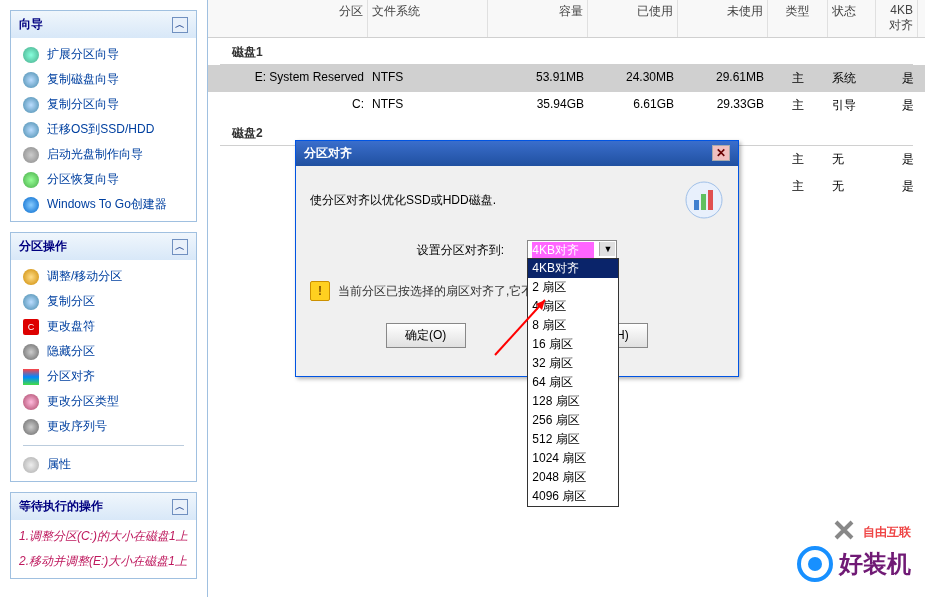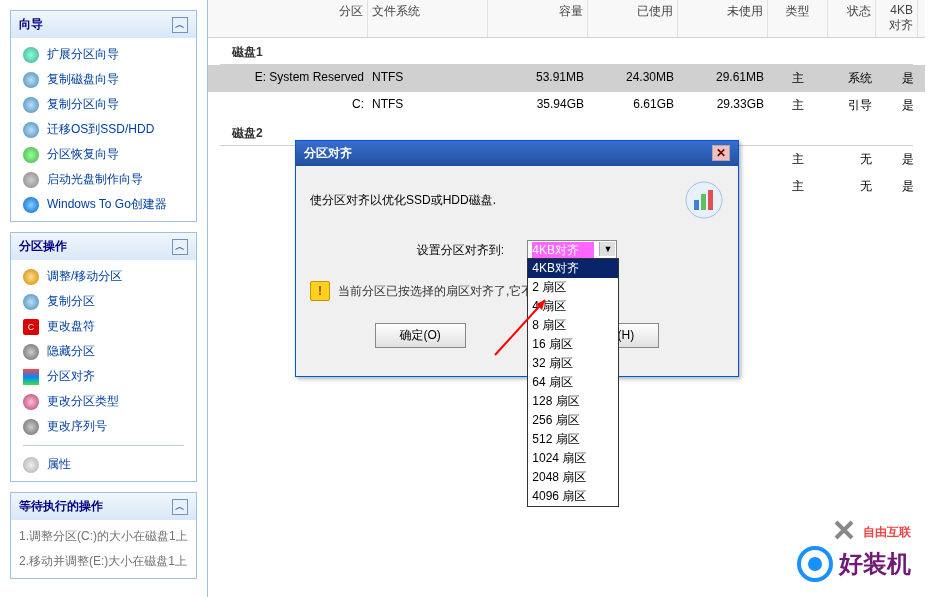--- a/index.html
+++ b/index.html
@@ -7,58 +7,58 @@
     
     .sidebar { float: left; width: 208px; background: #fff; border-right: 1px solid #a0c0e0; height: 597px; }
     .main { margin-left: 208px; padding: 0; }
     
     .panel { margin: 10px; border: 1px solid #a0c0e0; background: #fff; }
     .panel-header { background: linear-gradient(#f0f6fc, #d8e8f8); padding: 5px 8px; font-weight: bold; color: #000080; display: flex; justify-content: space-between; align-items: center; cursor: pointer; }
     .panel-header .collapse-icon { width: 16px; height: 16px; border: 1px solid #7090c0; background: #e8f0fa; color: #4060a0; text-align: center; line-height: 14px; font-size: 10px; }
     .panel-body { padding: 4px 0; }
     .panel-item { display: flex; align-items: center; padding: 4px 12px; cursor: pointer; color: #0040a0; }
     .panel-item .icon { width: 16px; height: 16px; margin-right: 8px; display: inline-block; }
-    .pending-item { padding: 4px 8px; color: #737373; }
+    .pending-item { padding: 4px 8px; color: #be185d; font-style: italic; }
     .col-headers { display: flex; border-bottom: 1px solid #d0d0d0; font-weight: normal; color: #444; background: #f8f8f8; }
     .col-headers > div { padding: 3px 4px; border-right: 1px solid #e0e0e0; }
     
     .disk-group-label { padding: 6px 8px 3px 24px; font-weight: bold; color: #333; }
     
     .disk-row { display: flex; padding: 3px 0; }
     .disk-row.selected { background: #d0d0d0; }
     .disk-row > div { padding: 2px 4px; }
     
     .c-partition { width: 160px; text-align: right; padding-left: 24px !important; }
     .c-fs { width: 120px; text-align: left; }
     .c-capacity { width: 100px; text-align: right; }
     .c-used { width: 90px; text-align: right; }
     .c-free { width: 90px; text-align: right; }
     .c-type { width: 60px; text-align: center; }
-    .c-status { width: 48px; text-align: right; }
+    .c-status { width: 48px; text-align: left; }
     .c-4kb { width: 42px; text-align: right; }
     
     .dialog { position: absolute; left: 295px; top: 140px; width: 444px; background: #f0f0f0; border: 1px solid #0054e3; box-shadow: 2px 2px 4px rgba(0,0,0,0.3); z-index: 10; }
     .dialog-title { background: linear-gradient(#3a6ecc, #2050a0); color: #fff; padding: 4px 8px; font-weight: bold; display: flex; justify-content: space-between; }
     .dialog-close { background: #f0c0c0; color: #600; width: 18px; height: 16px; text-align: center; line-height: 14px; cursor: pointer; font-weight: bold; border: 1px solid #aaa; }
     .dialog-body { padding: 14px; }
     .dialog-msg { display: flex; align-items: center; margin-bottom: 20px; }
     .dialog-msg-text { flex: 1; }
     .dialog-icon-big { width: 40px; height: 40px; margin-left: 10px; }
     .dialog-setting { text-align: center; margin: 20px 0; }
     .dialog-setting label { margin-right: 20px; }
     .dialog-dropdown { display: inline-block; width: 90px; border: 1px solid #888; background: #fff; text-align: left; padding: 1px 4px; position: relative; cursor: pointer; }
     .dialog-dropdown .selected-val { background: #ff65ff; color: #fff; display: inline-block; width: 62px; }
     .dialog-dropdown .dd-arrow { position: absolute; right: 1px; top: 1px; width: 16px; height: 14px; background: #e0e0e0; border-left: 1px solid #aaa; text-align: center; font-size: 9px; line-height: 14px; }
     .dropdown-list { position: absolute; left: -1px; top: 17px; width: 92px; background: #fff; border: 1px solid #333; z-index: 20; }
     .dropdown-list .dd-item { padding: 1px 4px; cursor: pointer; }
     .dropdown-list .dd-item.sel { background: #0a246a; color: #fff; }
     .dialog-warn { display: flex; align-items: center; margin: 14px 0; color: #333; }
     .warn-icon { width: 20px; height: 20px; background: #ffd020; border: 1px solid #cc9000; margin-right: 8px; display: flex; align-items: center; justify-content: center; font-weight: bold; color: #805000; border-radius: 2px; transform: rotate(0deg); }
     .dialog-buttons { text-align: center; padding: 8px 0 14px; }
-    .dlg-btn { display: inline-block; width: 91px; padding: 3px 8px; border: 1px solid #888; background: linear-gradient(#fff,#e0e0e0); margin: 0 8px; cursor: pointer; text-align: center; }
+    .dlg-btn { display: inline-block; width: 80px; padding: 3px 8px; border: 1px solid #888; background: linear-gradient(#fff,#e0e0e0); margin: 0 8px; cursor: pointer; text-align: center; }
     
     .arrow-overlay { position: absolute; left: 490px; top: 290px; width: 80px; height: 70px; z-index: 25; pointer-events: none; }
     
     .watermark1 { position: absolute; right: 20px; bottom: 55px; font-size: 24px; font-weight: bold; color: #ef4444; z-index: 5; }
     .watermark2 { position: absolute; right: 20px; bottom: 15px; z-index: 5; display: flex; align-items: center; }
     .wm-circle { width: 36px; height: 36px; border: 4px solid #1890ff; border-radius: 50%; display: flex; align-items: center; justify-content: center; margin-right: 6px; }
     .wm-dot { width: 14px; height: 14px; background: #1890ff; border-radius: 50%; }
     .wm-text { font-size: 24px; font-weight: bold; color: #701a75; }
     
     .wizard-icon { width: 16px; height: 16px; display: inline-block; border-radius: 50%; }
@@ -87,26 +87,26 @@
         </div>
       <div class="panel-item">
           <span class="icon wizard-icon" style="background:radial-gradient(#bdf,#48a)"></span>
           <span>复制分区向导</span>
         </div>
       <div class="panel-item">
           <span class="icon wizard-icon" style="background:radial-gradient(#bdf,#48a)"></span>
           <span>迁移OS到SSD/HDD</span>
         </div>
       <div class="panel-item">
+          <span class="icon wizard-icon" style="background:radial-gradient(#ccc,#888)"></span>
+          <span>启动光盘制作向导</span>
+        </div>
+      <div class="panel-item">
           <span class="icon wizard-icon" style="background:radial-gradient(#9f9,#4a4)"></span>
           <span>分区恢复向导</span>
-        </div>
-      <div class="panel-item">
-          <span class="icon wizard-icon" style="background:radial-gradient(#ccc,#888)"></span>
-          <span>启动光盘制作向导</span>
         </div>
       <div class="panel-item">
           <span class="icon wizard-icon" style="background:radial-gradient(#8cf,#06c)"></span>
           <span>Windows To Go创建器</span>
         </div>
     </div>
   </div>
 
   <div class="panel">
     <div class="panel-header">

